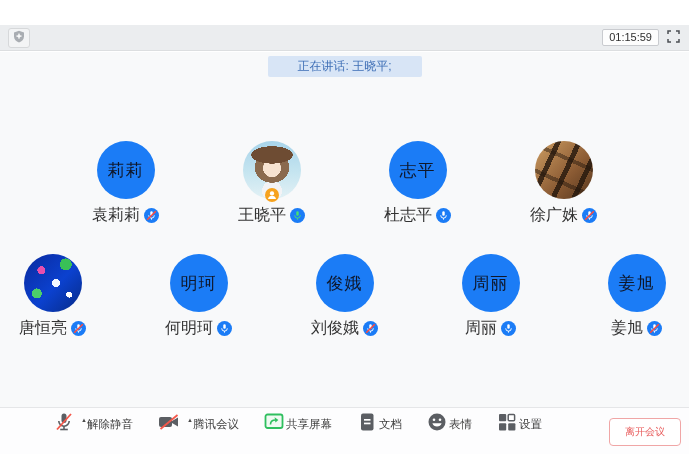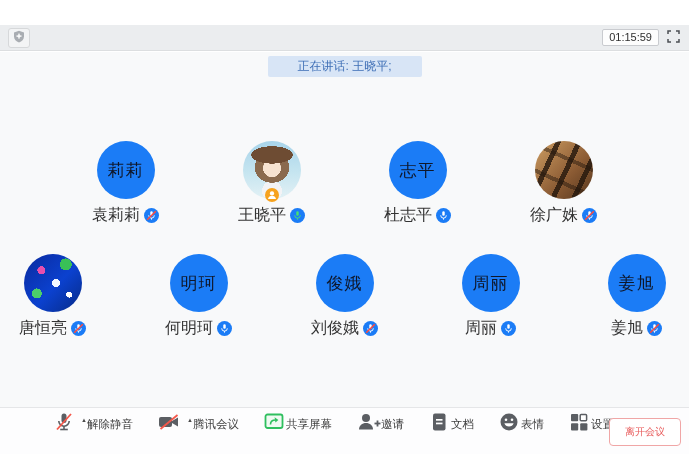--- a/index.html
+++ b/index.html
@@ -327,33 +327,20 @@
           <svg width="24" height="24" viewBox="0 0 24 24">
               <rect x="3.5" y="4.5" width="17" height="13.5" rx="2" fill="#effaf2" stroke="#2fbf5f" stroke-width="1.8"></rect>
               <path d="M8.5 14.5c0-3 2-4.5 5-4.5" stroke="#2fbf5f" stroke-width="1.6" fill="none"></path>
               <path d="M12.6 7.3 16.4 10l-3 2.6Z" fill="#2fbf5f"></path>
             </svg>
         </span>
       </div>
       <span class="label">共享屏幕</span>
     </div>
 
-    <div class="tool">
-      <div class="iconrow">
-        <span>
-          <svg width="26" height="24" viewBox="0 0 26 24">
-              <circle cx="11" cy="8" r="4" fill="#5b5e63"></circle>
-              <path d="M4 19.5c0-4 3.2-6.5 7-6.5s7 2.5 7 6.5Z" fill="#5b5e63"></path>
-              <rect x="19.5" y="12.6" width="6" height="1.8" fill="#5b5e63"></rect>
-              <rect x="21.6" y="10.5" width="1.8" height="6" fill="#5b5e63"></rect>
-            </svg>
-        </span>
-      </div>
-      <span class="label">邀请</span>
-    </div>
 
 
 
     <div class="tool">
       <div class="iconrow">
         <span>
           <svg width="24" height="24" viewBox="0 0 24 24">
               <rect x="6" y="3.5" width="12.5" height="17" rx="2" fill="#5b5e63"></rect>
               <rect x="9" y="9" width="6.5" height="1.7" fill="#fff"></rect>
               <rect x="9" y="12.6" width="6.5" height="1.7" fill="#fff"></rect>

